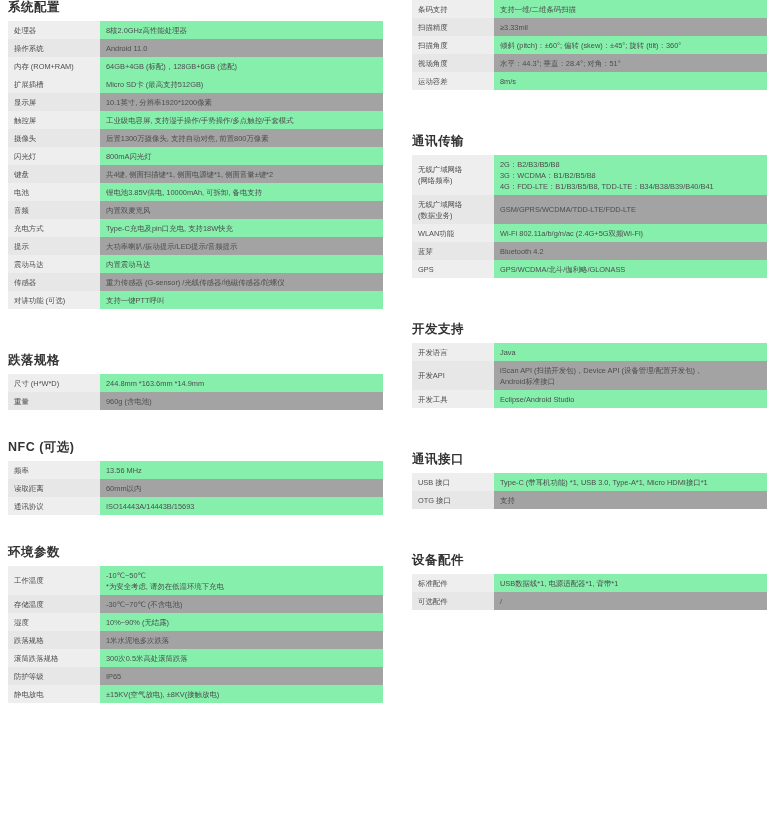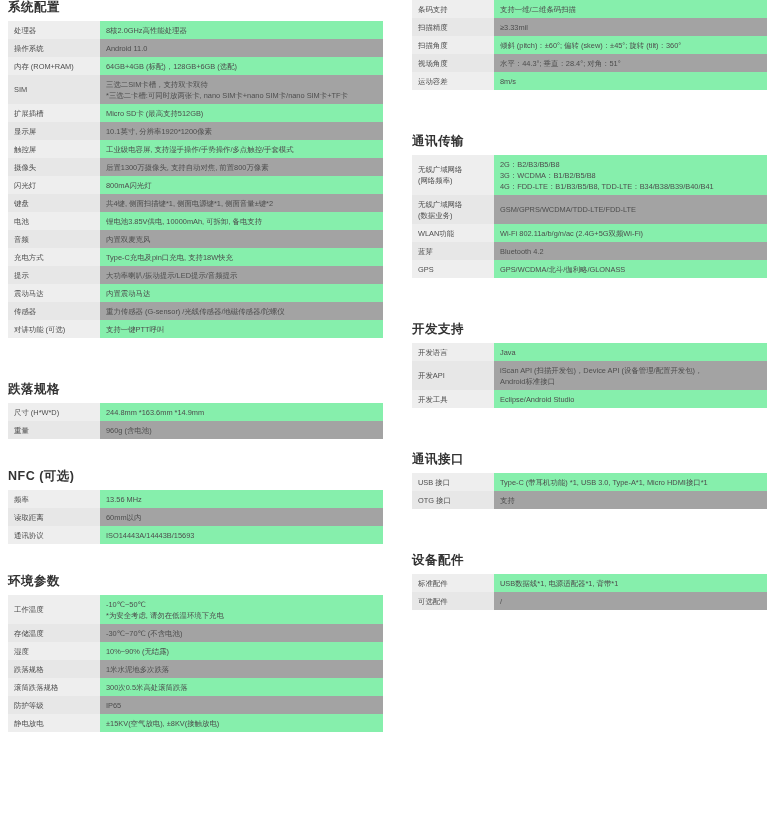--- a/index.html
+++ b/index.html
@@ -81,24 +81,20 @@
               <td class="v">8核2.0GHz高性能处理器</td>
             </tr>
             <tr class="alt">
               <td class="k">操作系统</td>
               <td class="v">Android 11.0</td>
             </tr>
             <tr>
               <td class="k">内存 (ROM+RAM)</td>
               <td class="v">64GB+4GB (标配)，128GB+6GB (选配)</td>
             </tr>
-            <tr class="alt">
-              <td class="k">SIM</td>
-              <td class="v">三选二SIM卡槽，支持双卡双待<br>*三选二卡槽:可同时放两张卡, nano SIM卡+nano SIM卡/nano SIM卡+TF卡</td>
-            </tr>
             <tr>
               <td class="k">扩展插槽</td>
               <td class="v">Micro SD卡 (最高支持512GB)</td>
             </tr>
             <tr class="alt">
               <td class="k">显示屏</td>
               <td class="v">10.1英寸, 分辨率1920*1200像素</td>
             </tr>
             <tr>
               <td class="k">触控屏</td>

